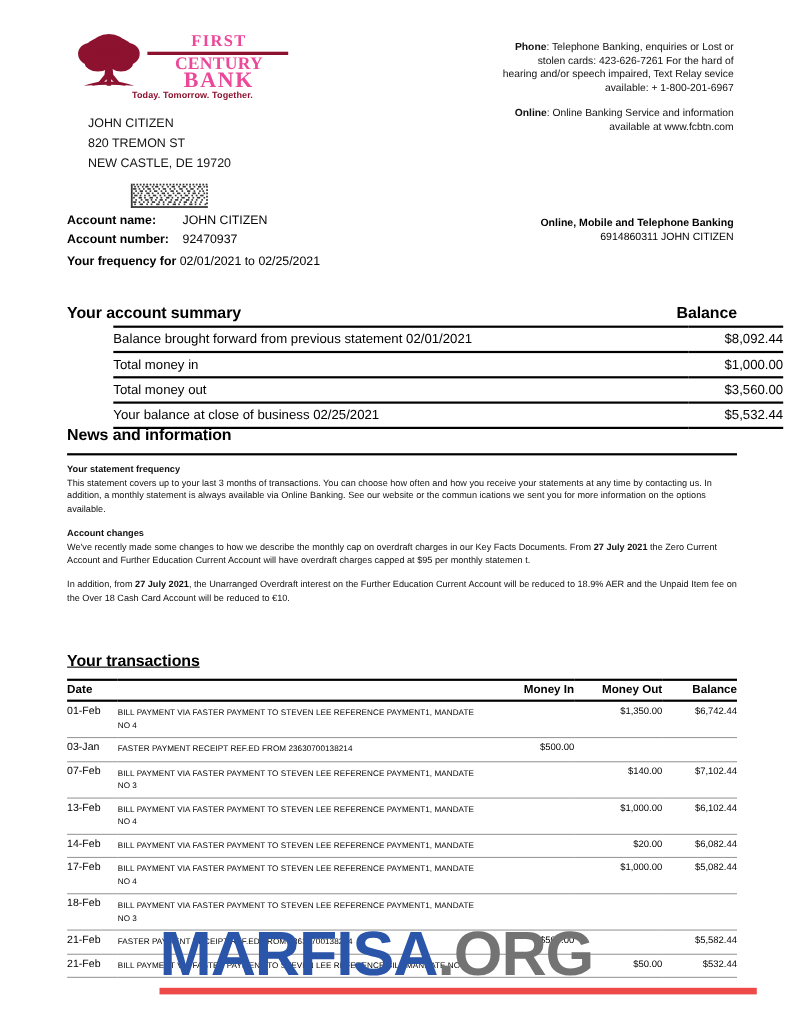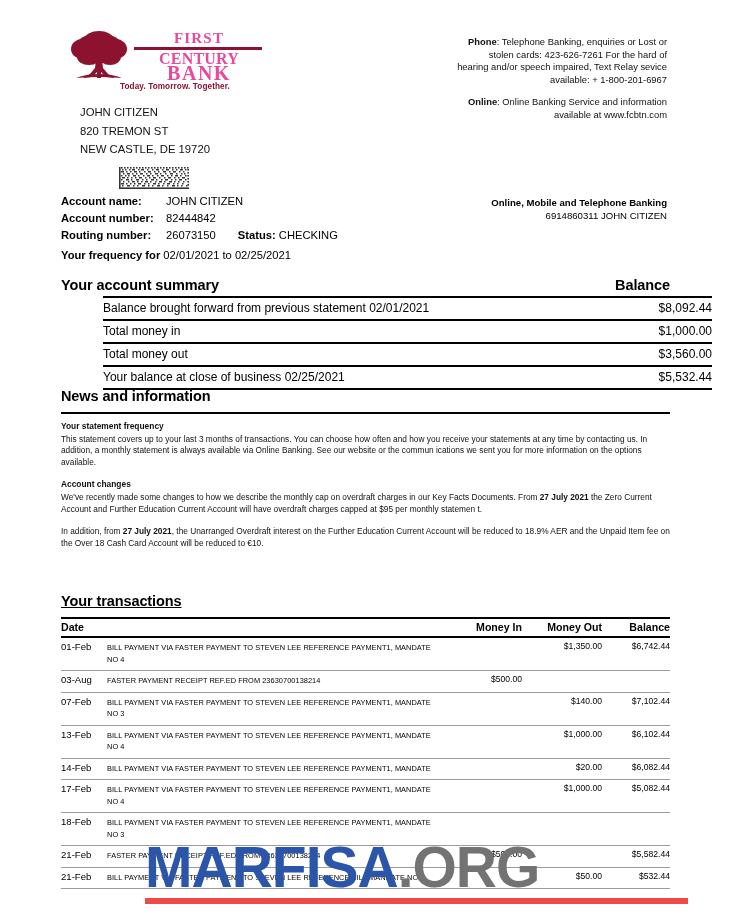--- a/index.html
+++ b/index.html
@@ -489,24 +489,21 @@
         </g>
       </svg>
     </div>
   </div>
 
   <div class="acct-details">
     <div class="acct-row">
       <span class="acct-label">Account name:</span><span class="acct-value">JOHN CITIZEN</span>
     </div>
     <div class="acct-row">
-      <span class="acct-label">Account number:</span><span class="acct-value">82444842</span>
-    </div>
-    <div class="acct-row">
-      <span class="acct-label">Routing number:</span><span class="acct-value">26073150</span><span class="acct-status"><b>Status:</b> <span>CHECKING</span></span>
+      <span class="acct-label">Account number:</span><span class="acct-value">92470937</span>
     </div>
     <div class="acct-row acct-stmt">
       <b>Your frequency for</b> <span>02/01/2021 to 02/25/2021</span>
     </div>
   </div>
 
   <div class="banking-block">
     <div class="bb-title">Online, Mobile and Telephone Banking</div>
     <div>6914860311 JOHN CITIZEN</div>
   </div>
@@ -571,21 +568,21 @@
       </thead>
       <tbody>
         <tr>
           <td class="c-date">01-Feb</td>
           <td class="c-desc">BILL PAYMENT VIA FASTER PAYMENT TO STEVEN LEE REFERENCE PAYMENT1, MANDATE NO 4</td>
           <td class="c-num"></td>
           <td class="c-num">$1,350.00</td>
           <td class="c-num">$6,742.44</td>
         </tr>
         <tr>
-          <td class="c-date">03-Aug</td>
+          <td class="c-date">03-Jan</td>
           <td class="c-desc">FASTER PAYMENT RECEIPT REF.ED FROM 23630700138214</td>
           <td class="c-num">$500.00</td>
           <td class="c-num"></td>
           <td class="c-num"></td>
         </tr>
         <tr>
           <td class="c-date">07-Feb</td>
           <td class="c-desc">BILL PAYMENT VIA FASTER PAYMENT TO STEVEN LEE REFERENCE PAYMENT1, MANDATE NO 3</td>
           <td class="c-num"></td>
           <td class="c-num">$140.00</td>

